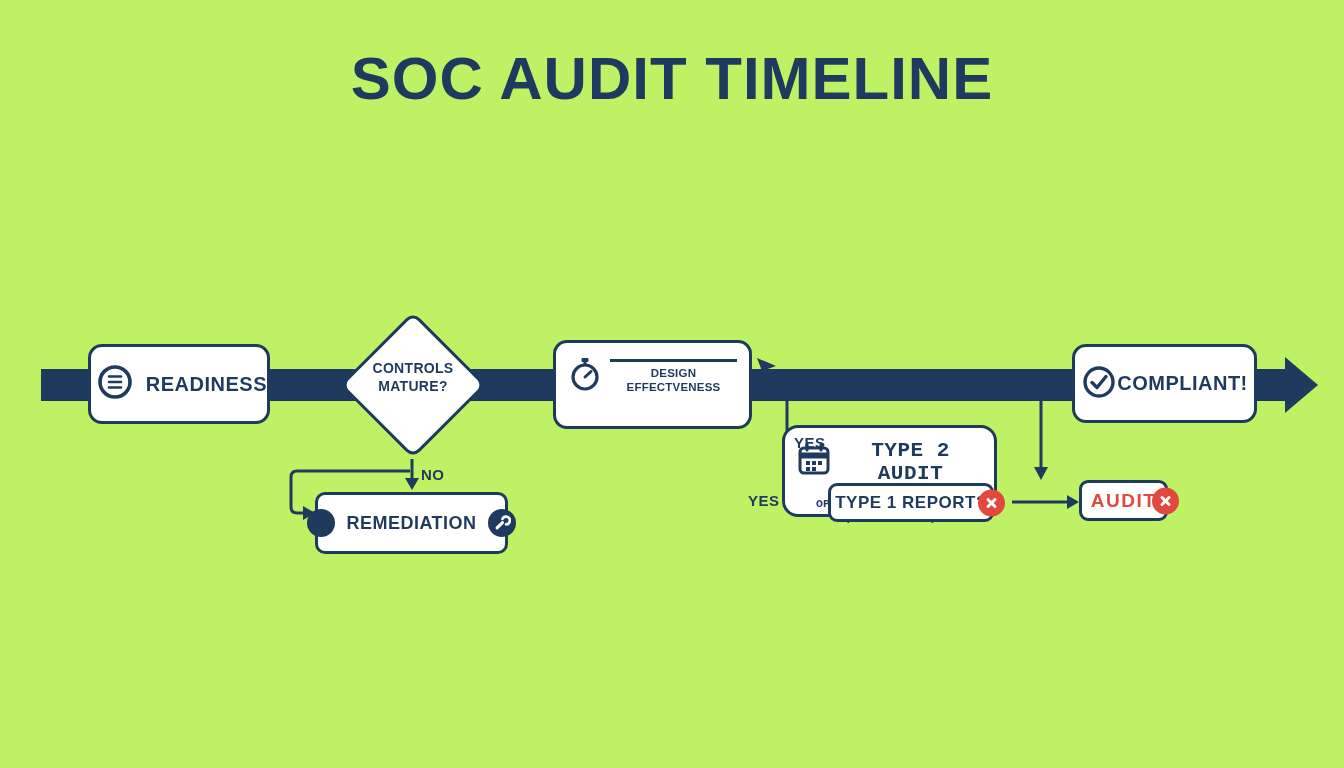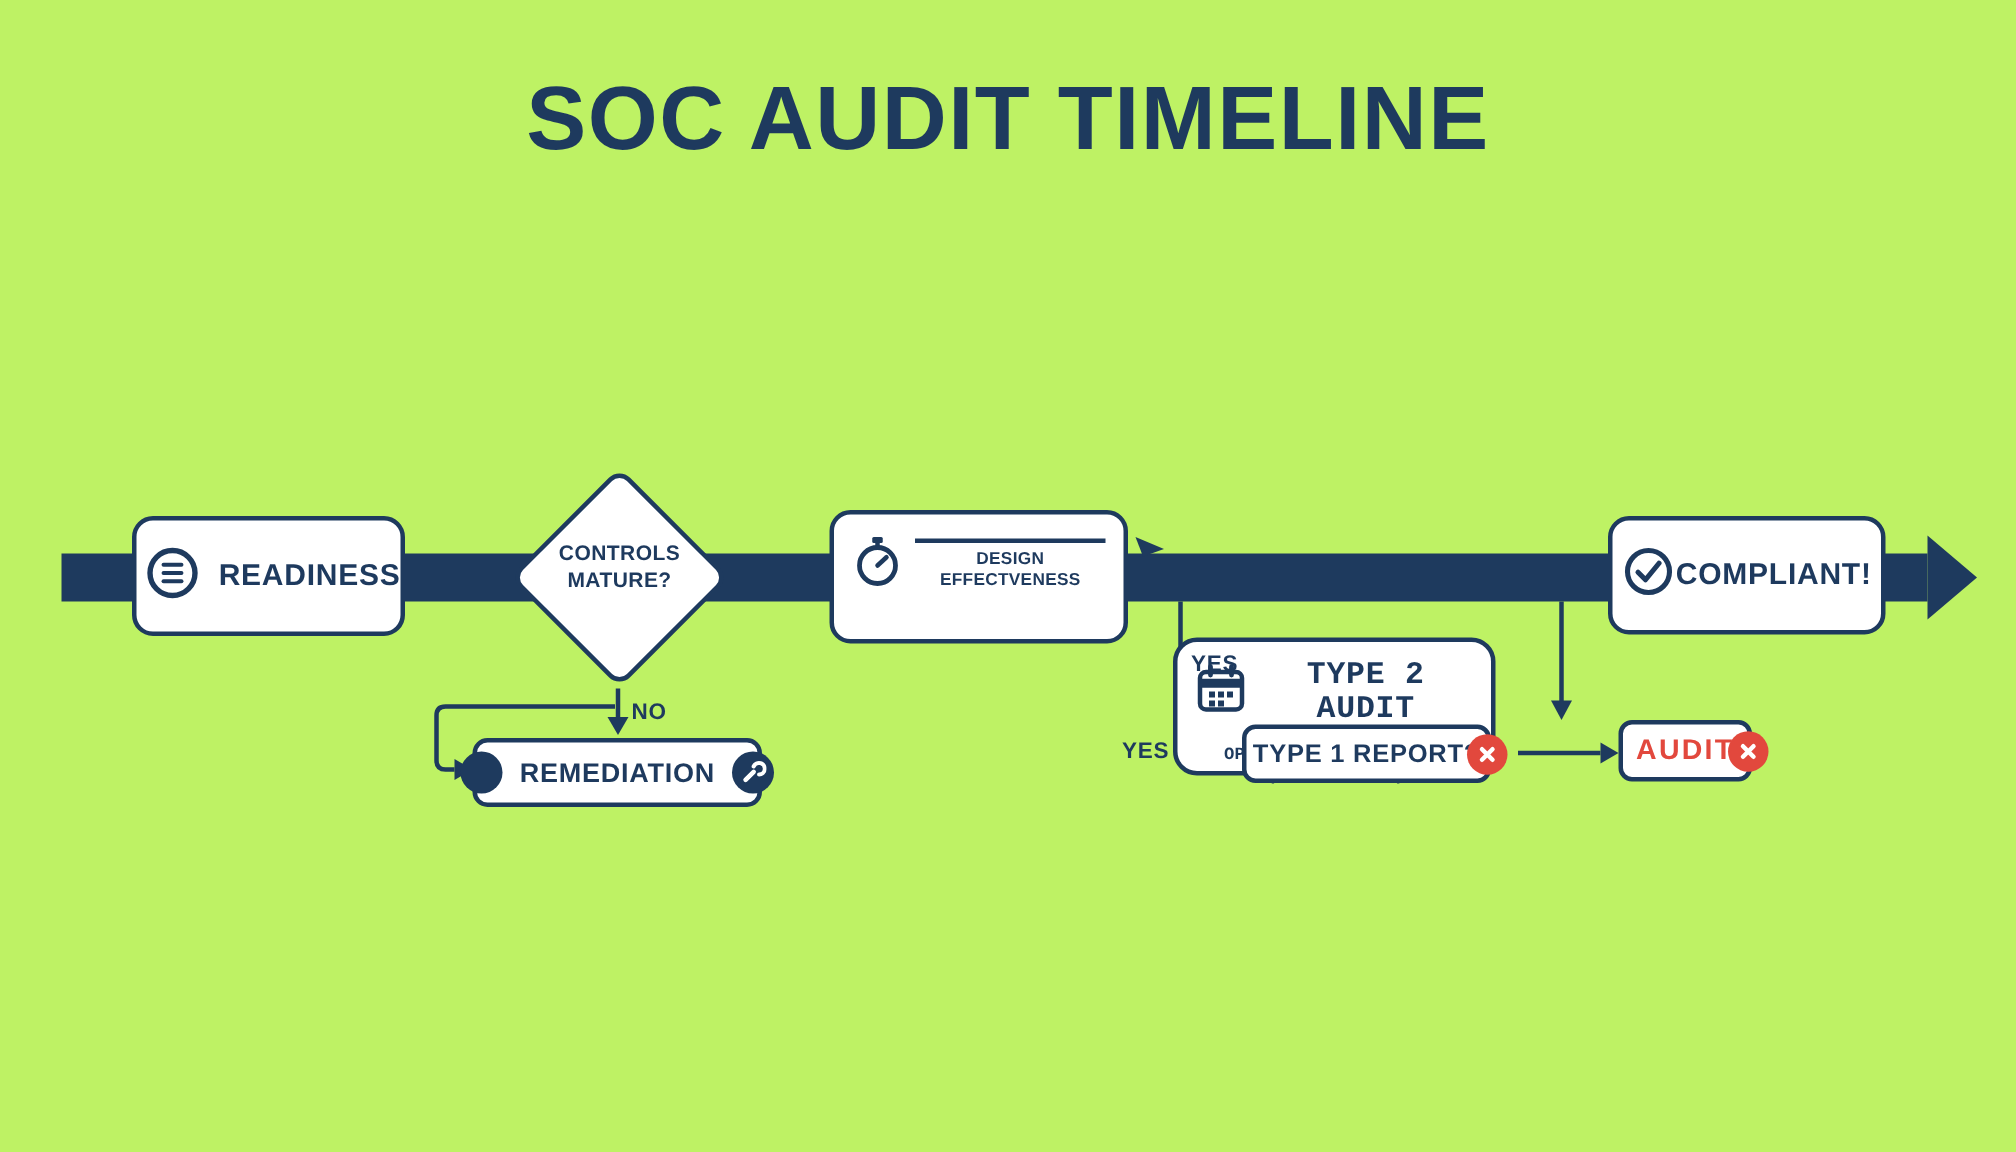--- a/index.html
+++ b/index.html
@@ -39,21 +39,21 @@
   #type1{left:553px;top:340px;width:199px;height:89px;}
   #type2{left:782px;top:336px;width:215px;height:92px;border-radius:16px;font-family:Liberation Mono, monospace;}
   .audit .a-icon{position:absolute;left:11px;top:13px;}
   .a-title{font-size:21px;font-weight:700;text-align:center;letter-spacing:.5px;}
   .a-div{height:2.5px;background:#1e3a5e;margin:5px auto 4px auto;width:92%;}
   .a-sub{font-size:11.5px;font-weight:700;text-align:center;line-height:1.3;letter-spacing:.2px;}
   #type2 .a-sub{margin-left:-40px;width:calc(100% + 40px);}
   #compliant{left:1072px;top:344px;width:185px;height:79px;}
   #compliant .node-label{font-size:20px;}
   
-  #remediation{left:315px;top:492px;width:193px;height:46px;border-width:3px;border-radius:10px;gap:11px;}
+  #remediation{left:315px;top:492px;width:193px;height:62px;border-width:3px;border-radius:10px;gap:11px;}
   #remediation .node-label{font-size:18px;}
   .dot{width:28px;height:28px;border-radius:50%;background:#1e3a5e;flex:0 0 auto;}
   .wrench-circle{width:28px;height:28px;border-radius:50%;background:#1e3a5e;display:flex;align-items:center;justify-content:center;flex:0 0 auto;}
   
   #type1report{left:828px;top:483px;width:166px;height:39px;border-width:3px;border-radius:9px;}
   #type1report .node-label{font-size:17px;}
   #fail{left:1079px;top:480px;width:89px;height:41px;border-width:3px;border-radius:9px;}
   #fail .node-label{font-size:19px;color:#e2483d;letter-spacing:1.5px;}
   .badge{
     position:absolute;right:-14px;top:50%;transform:translateY(-50%);

